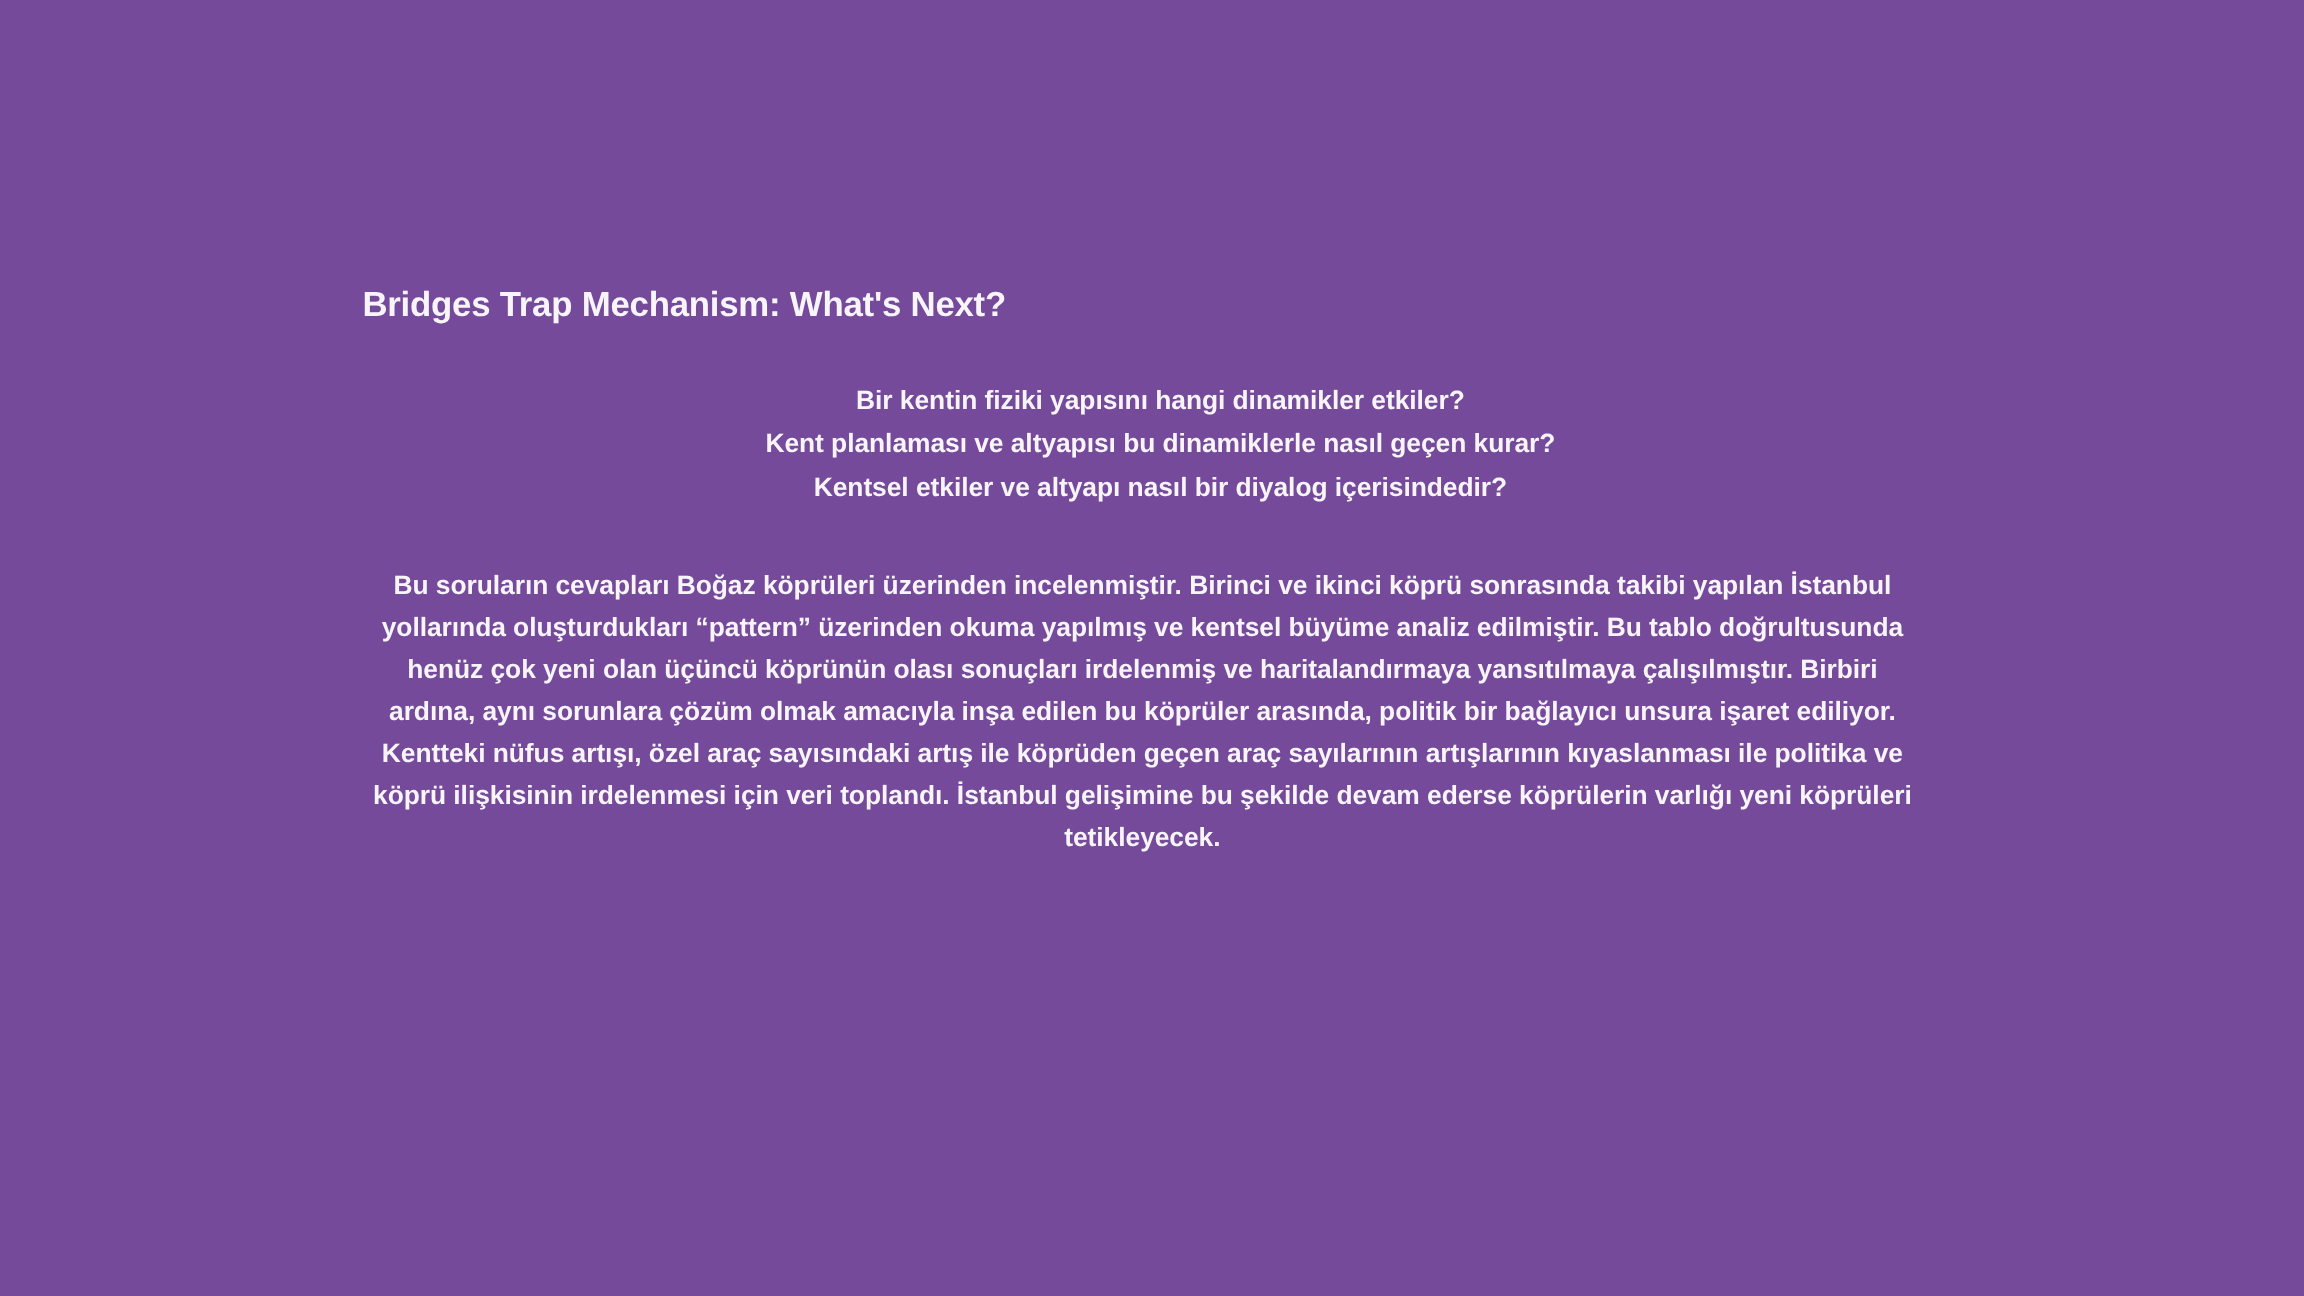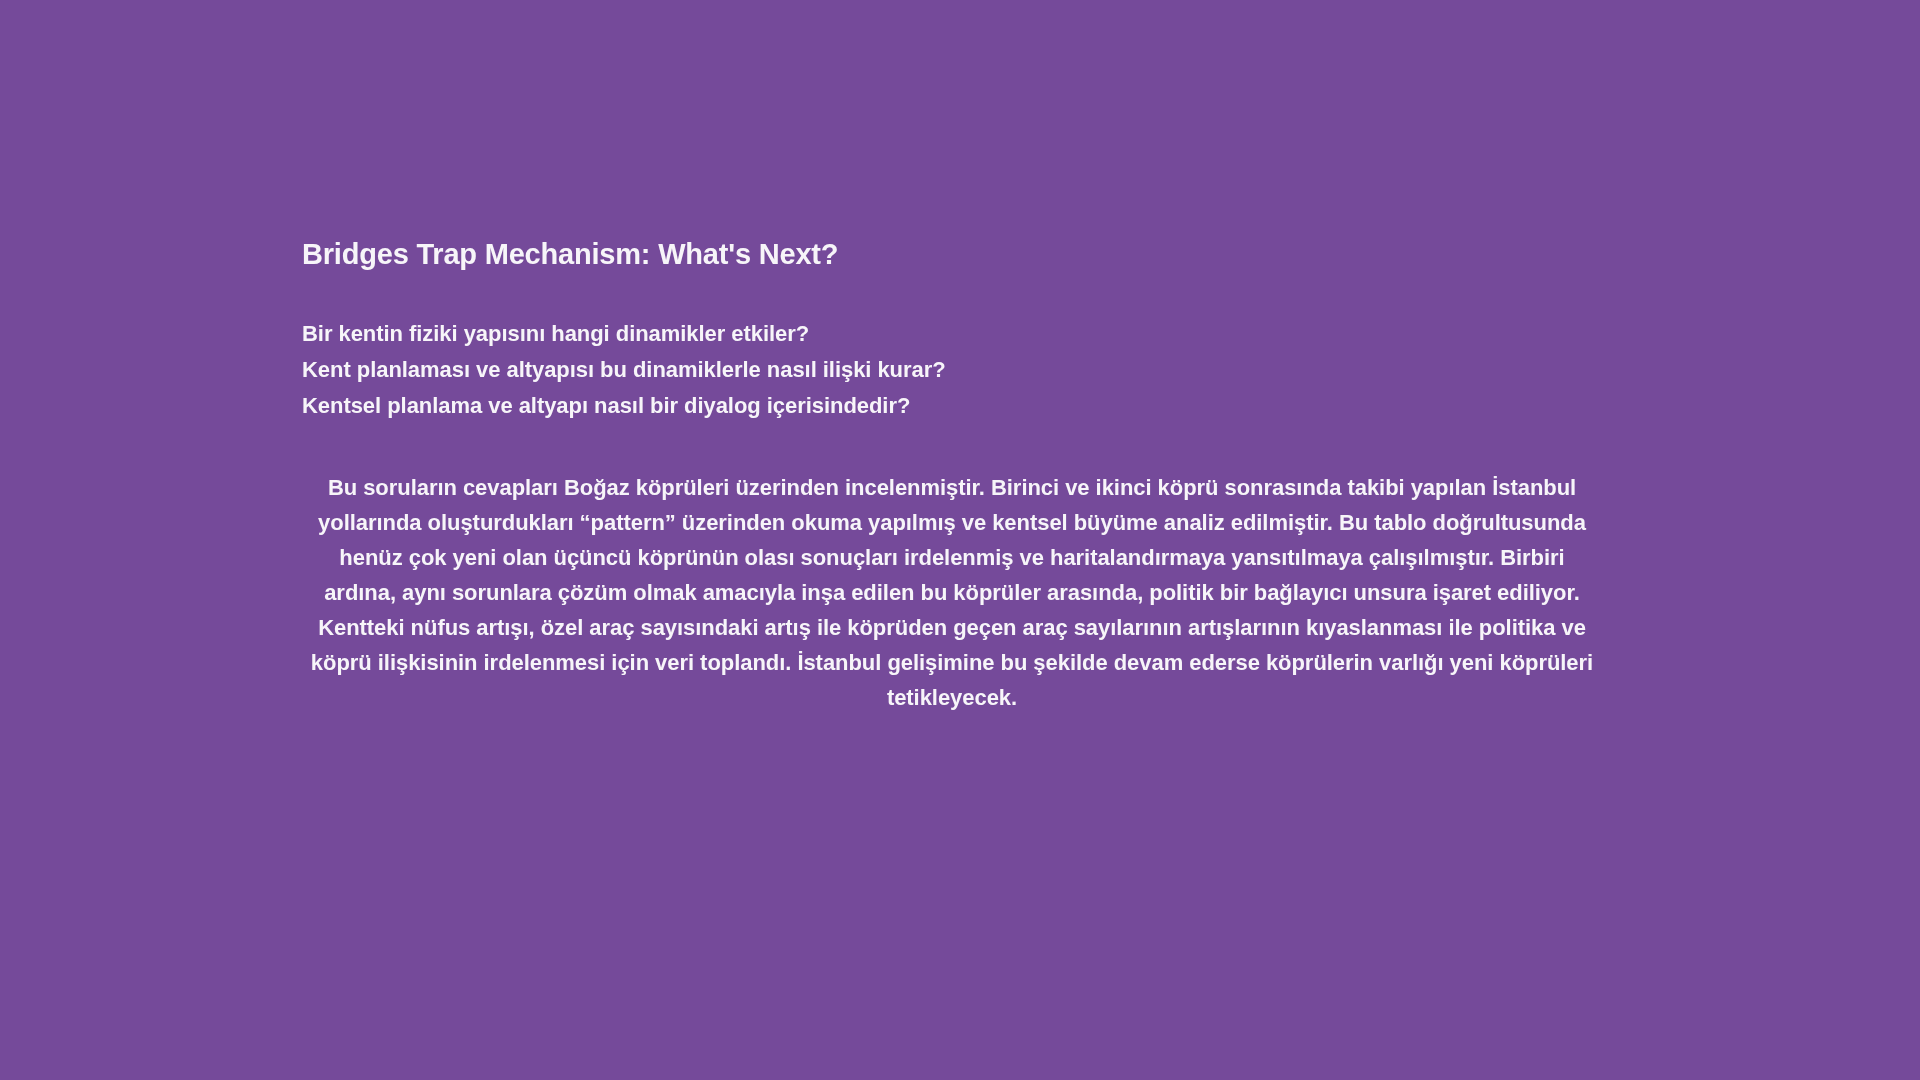--- a/index.html
+++ b/index.html
@@ -35,20 +35,21 @@
     font-weight: 700;
     color: #F7F5F9;
     letter-spacing: -0.2px;
     line-height: 1.25;
     margin: 0 0 44px 0;
     white-space: nowrap;
   }
 
   .questions {
     margin: 0 0 46px 0;
+    text-align: center;
   }
 
   .question-line {
     font-size: 22px;
     font-weight: 700;
     color: #F7F5F9;
     line-height: 36px;
     letter-spacing: -0.05px;
     white-space: nowrap;
   }
@@ -67,20 +68,20 @@
 </head>
 <body>
 
 <div id="slide" style="background: rgb(117, 74, 154);">
   <div id="content">
 
     <h1 class="slide-title" style="color: rgb(247, 245, 249);">Bridges Trap Mechanism: What's Next?</h1>
 
     <div class="questions">
       <div class="question-line" style="color: rgb(247, 245, 249);">Bir kentin fiziki yapısını hangi dinamikler etkiler?</div>
-      <div class="question-line" style="color: rgb(247, 245, 249);">Kent planlaması ve altyapısı bu dinamiklerle nasıl ilişki kurar?</div>
-      <div class="question-line" style="color: rgb(247, 245, 249);">Kentsel planlama ve altyapı nasıl bir diyalog içerisindedir?</div>
+      <div class="question-line" style="color: rgb(247, 245, 249);">Kent planlaması ve altyapısı bu dinamiklerle nasıl geçen kurar?</div>
+      <div class="question-line" style="color: rgb(247, 245, 249);">Kentsel etkiler ve altyapı nasıl bir diyalog içerisindedir?</div>
     </div>
 
     <p class="body-paragraph" style="color: rgb(247, 245, 249);">Bu soruların cevapları Boğaz köprüleri üzerinden incelenmiştir. Birinci ve ikinci köprü sonrasında takibi yapılan İstanbul yollarında oluşturdukları “pattern” üzerinden okuma yapılmış ve kentsel büyüme analiz edilmiştir. Bu tablo doğrultusunda henüz çok yeni olan üçüncü köprünün olası sonuçları irdelenmiş ve haritalandırmaya yansıtılmaya çalışılmıştır. Birbiri ardına, aynı sorunlara çözüm olmak amacıyla inşa edilen bu köprüler arasında, politik bir bağlayıcı unsura işaret ediliyor. Kentteki nüfus artışı, özel araç sayısındaki artış ile köprüden geçen araç sayılarının artışlarının kıyaslanması ile politika ve köprü ilişkisinin irdelenmesi için veri toplandı. İstanbul gelişimine bu şekilde devam ederse köprülerin varlığı yeni köprüleri tetikleyecek.</p>
 
   </div>
 </div>
 
 </body></html>

